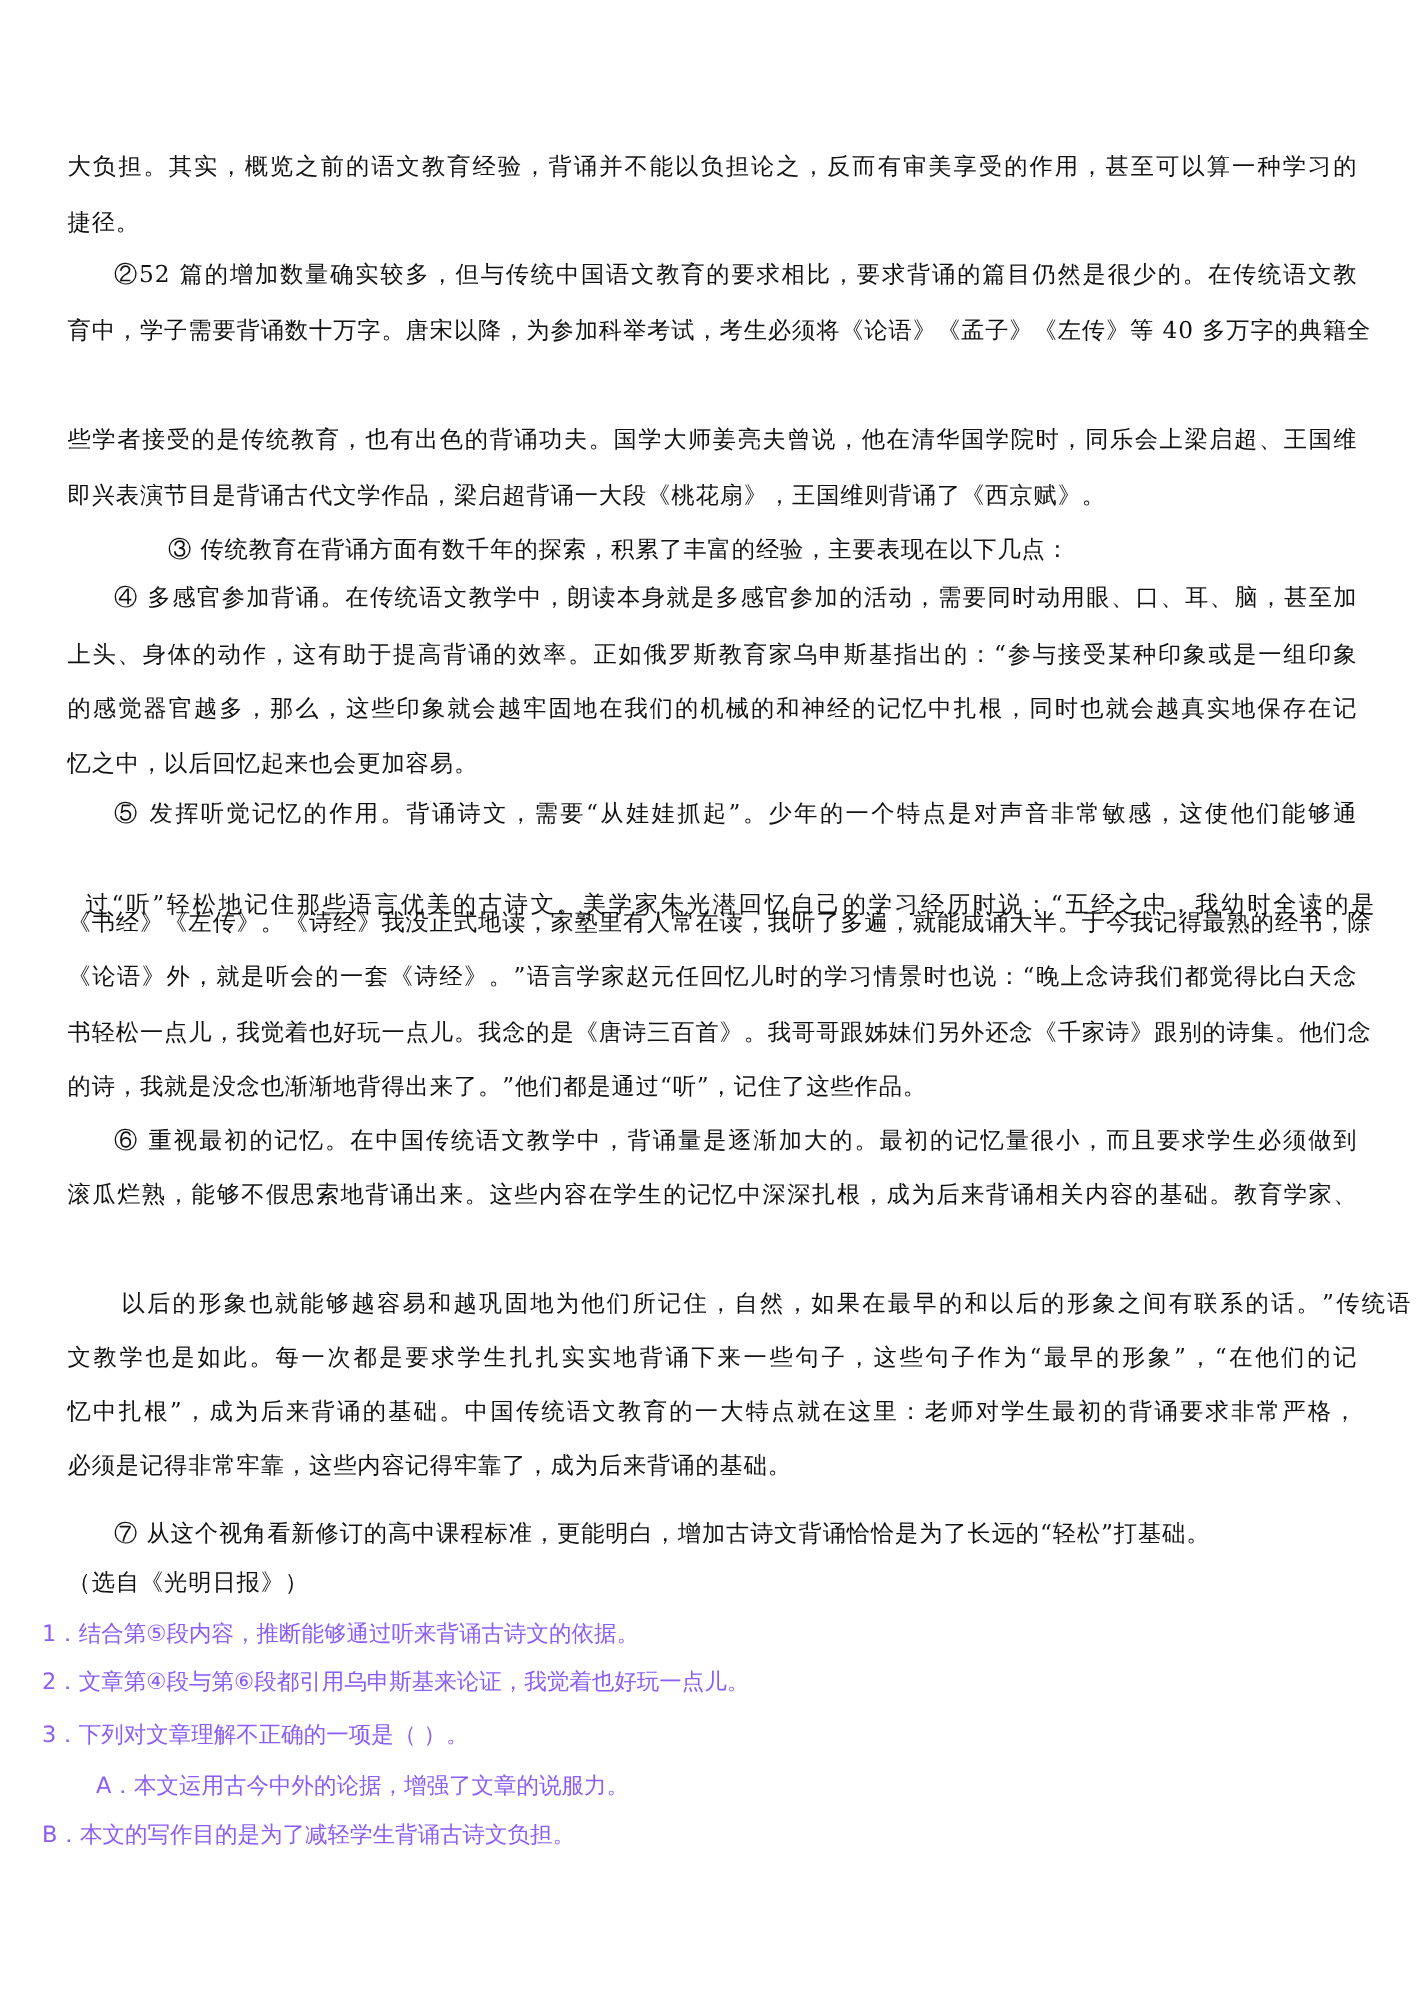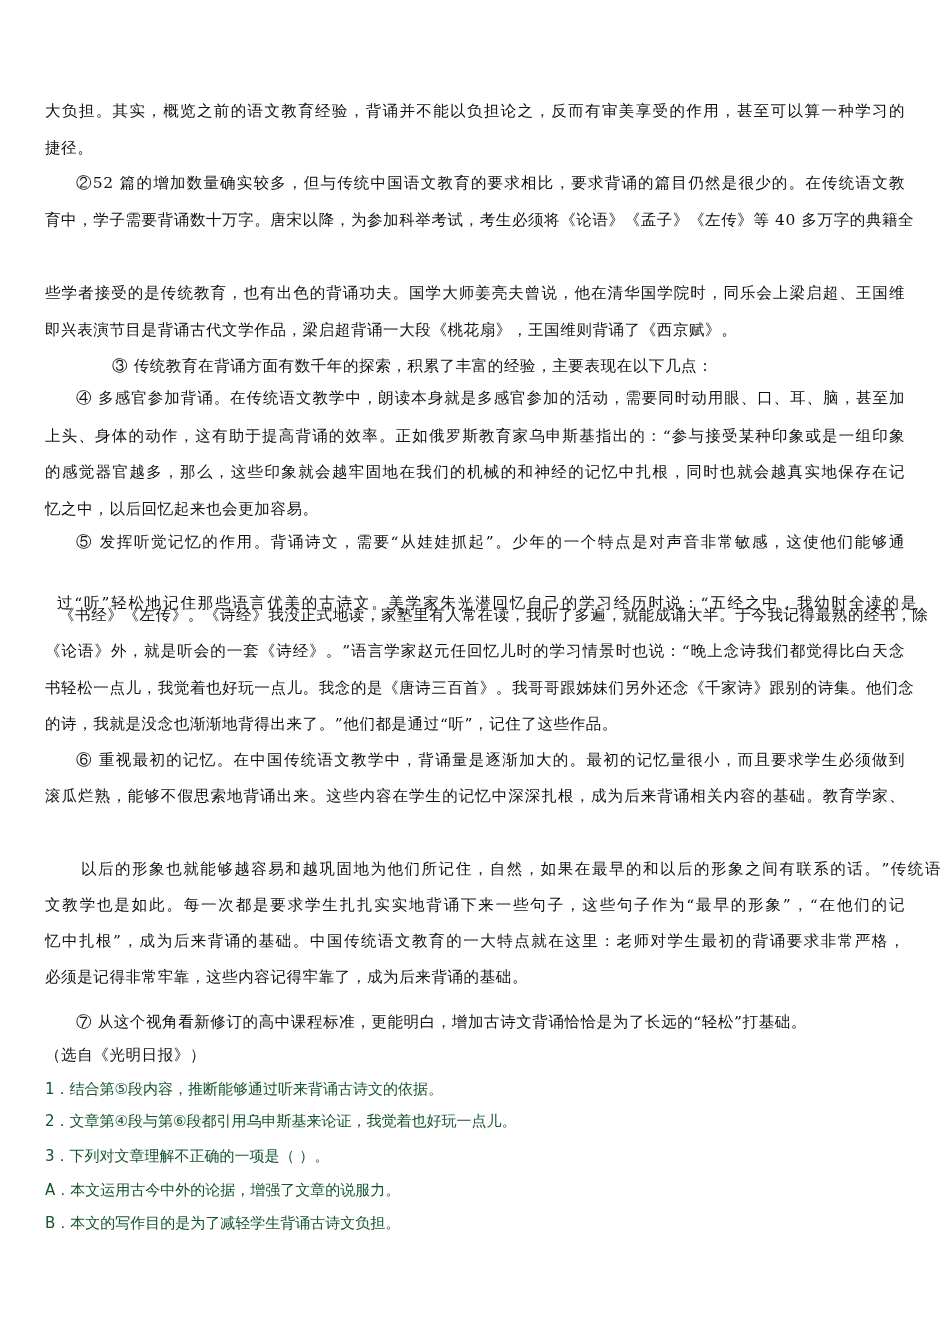--- a/index.html
+++ b/index.html
@@ -15,24 +15,24 @@
     white-space: nowrap;
     letter-spacing: 0.6px;
     line-height: 20px;
     text-align-last: justify;
     text-align: justify;
   }
   .line.last { text-align-last: left; }
   .line.indent { left: 76px; width: 829px; }
   .q {
     position: absolute;
-    left: 45px;
+    left: 28px;
     font-family: "DejaVu Sans", "Liberation Sans", sans-serif;
     font-size: 15px;
-    color: #14532d;
+    color: #8b5cf6;
     white-space: nowrap;
     line-height: 20px;
   }
 </style>
 </head>
 <body>
 
 <div class="page" id="page">
     <div class="line" style="top: 101px;">大负担。其实，概览之前的语文教育经验，背诵并不能以负担论之，反而有审美享受的作用，甚至可以算一种学习的</div>
     <div class="line last" style="top: 138px;">捷径。</div>
@@ -40,30 +40,30 @@
     <div class="line" style="top: 210px;">育中，学子需要背诵数十万字。唐宋以降，为参加科举考试，考生必须将《论语》《孟子》《左传》等 40 多万字的典籍全</div>
     <div class="line" style="top: 283px;">些学者接受的是传统教育，也有出色的背诵功夫。国学大师姜亮夫曾说，他在清华国学院时，同乐会上梁启超、王国维</div>
     <div class="line last" style="top: 320px;">即兴表演节目是背诵古代文学作品，梁启超背诵一大段《桃花扇》，王国维则背诵了《西京赋》。</div>
     <div class="line indent last" style="top: 356px; margin-left: 36px;">③ 传统教育在背诵方面有数千年的探索，积累了丰富的经验，主要表现在以下几点：</div>
     <div class="line indent" style="top: 388px;">④ 多感官参加背诵。在传统语文教学中，朗读本身就是多感官参加的活动，需要同时动用眼、口、耳、脑，甚至加</div>
     <div class="line" style="top: 426px;">上头、身体的动作，这有助于提高背诵的效率。正如俄罗斯教育家乌申斯基指出的：“参与接受某种印象或是一组印象</div>
     <div class="line" style="top: 462px;">的感觉器官越多，那么，这些印象就会越牢固地在我们的机械的和神经的记忆中扎根，同时也就会越真实地保存在记</div>
     <div class="line last" style="top: 499px;">忆之中，以后回忆起来也会更加容易。</div>
     <div class="line indent" style="top: 532px;">⑤ 发挥听觉记忆的作用。背诵诗文，需要“从娃娃抓起”。少年的一个特点是对声音非常敏感，这使他们能够通</div>
     <div class="line" style="top: 593px; margin-left: 12px;">过“听”轻松地记住那些语言优美的古诗文。美学家朱光潜回忆自己的学习经历时说：“五经之中，我幼时全读的是</div>
-    <div class="line" style="top: 605px; margin-left: 14px;">《书经》《左传》。《诗经》我没正式地读，家塾里有人常在读，我听了多遍，就能成诵大半。于今我记得最熟的经书，除</div>
+    <div class="line" style="top: 605px;">《书经》《左传》。《诗经》我没正式地读，家塾里有人常在读，我听了多遍，就能成诵大半。于今我记得最熟的经书，除</div>
     <div class="line" style="top: 641px;">《论语》外，就是听会的一套《诗经》。”语言学家赵元任回忆儿时的学习情景时也说：“晚上念诗我们都觉得比白天念</div>
     <div class="line" style="top: 678px;">书轻松一点儿，我觉着也好玩一点儿。我念的是《唐诗三百首》。我哥哥跟姊妹们另外还念《千家诗》跟别的诗集。他们念</div>
     <div class="line last" style="top: 714px;">的诗，我就是没念也渐渐地背得出来了。”他们都是通过“听”，记住了这些作品。</div>
     <div class="line indent" style="top: 750px;">⑥ 重视最初的记忆。在中国传统语文教学中，背诵量是逐渐加大的。最初的记忆量很小，而且要求学生必须做到</div>
     <div class="line" style="top: 786px;">滚瓜烂熟，能够不假思索地背诵出来。这些内容在学生的记忆中深深扎根，成为后来背诵相关内容的基础。教育学家、</div>
     <div class="line" style="top: 859px; margin-left: 36px;">以后的形象也就能够越容易和越巩固地为他们所记住，自然，如果在最早的和以后的形象之间有联系的话。”传统语</div>
     <div class="line" style="top: 895px;">文教学也是如此。每一次都是要求学生扎扎实实地背诵下来一些句子，这些句子作为“最早的形象”，“在他们的记</div>
     <div class="line" style="top: 931px;">忆中扎根”，成为后来背诵的基础。中国传统语文教育的一大特点就在这里：老师对学生最初的背诵要求非常严格，</div>
     <div class="line last" style="top: 967px;">必须是记得非常牢靠，这些内容记得牢靠了，成为后来背诵的基础。</div>
     <div class="line indent last" style="top: 1012px;">⑦ 从这个视角看新修订的高中课程标准，更能明白，增加古诗文背诵恰恰是为了长远的“轻松”打基础。</div>
     <div class="line last" style="top: 1045px;">（选自《光明日报》）</div>
     <div class="q" style="top: 1079px;"><span>1．</span><span>结合第⑤段内容，推断能够通过听来背诵古诗文的依据。</span></div>
     <div class="q" style="top: 1111px;"><span>2．</span><span>文章第④段与第⑥段都引用乌申斯基来论证，我觉着也好玩一点儿。</span></div>
     <div class="q" style="top: 1146px;"><span>3．</span><span>下列对文章理解不正确的一项是（   ）。</span></div>
-    <div class="q" style="top: 1180px;"><span>A．</span><span>本文运用古今中外的论据，增强了文章的说服力。</span></div>
+    <div class="q" style="top: 1180px; margin-left: 36px;"><span>A．</span><span>本文运用古今中外的论据，增强了文章的说服力。</span></div>
     <div class="q" style="top: 1213px;"><span>B．</span><span>本文的写作目的是为了减轻学生背诵古诗文负担。</span></div>
   </div>
 
 </body></html>

